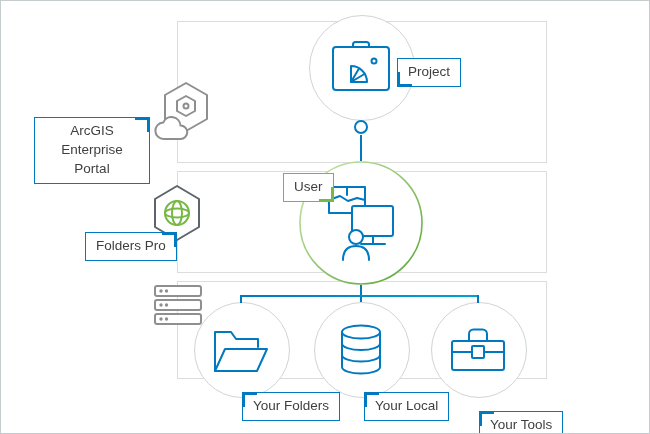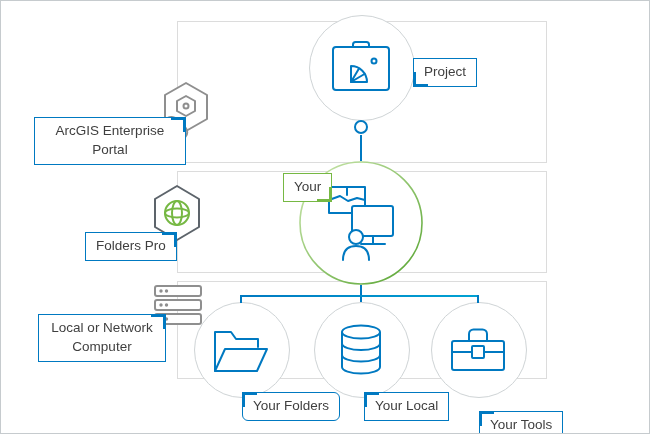--- a/index.html
+++ b/index.html
@@ -54,26 +54,26 @@
     white-space:nowrap; box-sizing:border-box;
   }
   .callout.wrap { white-space:normal; }
   .callout.green { --c:#76b843; }
   .callout::before { content:""; position:absolute; width:12px; height:12px; }
   .acc-tl::before { left:-1px;  top:-1px;    border-left:3px solid var(--c);  border-top:3px solid var(--c); }
   .acc-tr::before { right:-1px; top:-1px;    border-right:3px solid var(--c); border-top:3px solid var(--c); }
   .acc-bl::before { left:-1px;  bottom:-1px; border-left:3px solid var(--c);  border-bottom:3px solid var(--c); }
   .acc-br::before { right:-1px; bottom:-1px; border-right:3px solid var(--c); border-bottom:3px solid var(--c); }
 
-  #lbl-project { left:412px; top:57px;text-align:right; }
+  #lbl-project { left:396px; top:57px;text-align:right; }
   #lbl-user    { left:282px; top:172px; }
-  #lbl-portal  { left:33px;  top:116px; width:152px; }
+  #lbl-portal  { left:33px;  top:116px; width:116px; }
   #lbl-pro     { left:84px;  top:231px; }
   #lbl-computer{ left:37px;  top:313px; width:128px; }
-  #lbl-folders { left:241px; top:391px;border-radius:6px; }
+  #lbl-folders { left:241px; top:391px; }
   #lbl-data    { left:363px; top:391px; }
   #lbl-tools   { left:478px; top:410px; }
 </style>
 </head>
 <body>
 
 <div class="canvas">
 
   <div class="region" id="r1"></div>
   <div class="region" id="r2"></div>
@@ -159,21 +159,20 @@
   </svg>
 
   <svg class="icon" id="i-tools" width="56" height="47" viewBox="0 0 56 47" fill="none" stroke="#0079c1" stroke-width="2" stroke-linejoin="round" stroke-linecap="round">
     <rect x="2" y="15" width="52" height="29" rx="2" fill="#ffffff"></rect>
     <path d="M19 15 v-7 a4.5 4.5 0 0 1 4.5 -4.5 h9 a4.5 4.5 0 0 1 4.5 4.5 v7"></path>
     <path d="M2 26 h20 M34 26 h20"></path>
     <rect x="22" y="20" width="12" height="12" rx="1" fill="#ffffff"></rect>
   </svg>
 
   <div class="callout acc-bl" id="lbl-project">Project</div>
-  <div class="callout green acc-br" id="lbl-user">Your</div>
+  <div class="callout green acc-br" id="lbl-user">User</div>
   <div class="callout wrap acc-tr" id="lbl-portal">ArcGIS Enterprise Portal</div>
   <div class="callout acc-tr" id="lbl-pro">Folders Pro</div>
-  <div class="callout wrap acc-tr" id="lbl-computer">Local or Network Computer</div>
   <div class="callout acc-tl" id="lbl-folders">Your Folders</div>
   <div class="callout acc-tl" id="lbl-data">Your Local</div>
   <div class="callout acc-tl" id="lbl-tools">Your Tools</div>
 
 </div>
 
 </body></html>

